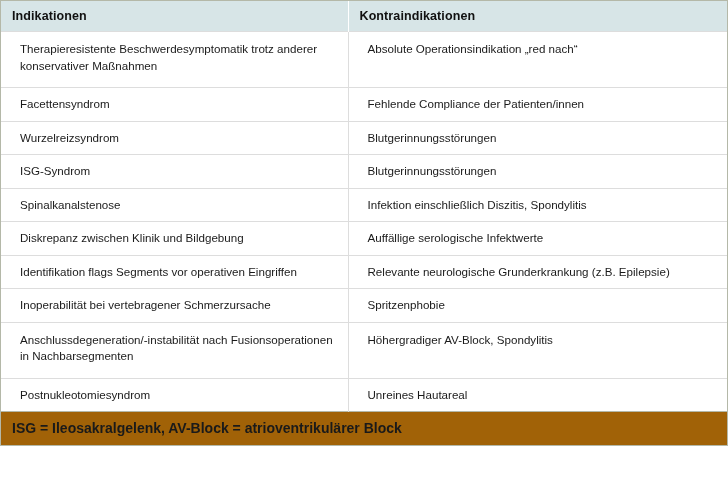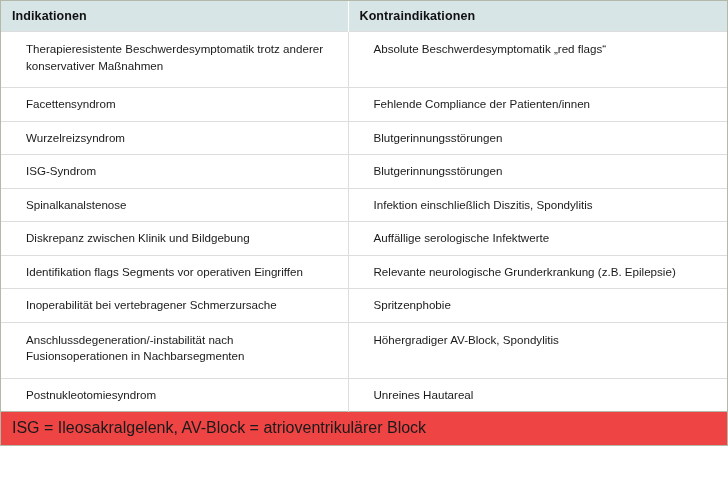--- a/index.html
+++ b/index.html
@@ -48,63 +48,64 @@
     margin-top: 32px;
   }
   thead th.col-left {
     border-right: 1px solid #ffffff;
   }
 
   tbody td {
     font-size: 11.6px;
     color: #1a1a1a;
     line-height: 16.5px;
-    padding: 8px 12px 8px 25px;
+    padding: 8px 12px 8px 19px;
     vertical-align: top;
     border-top: 1px solid #dddddd;
     background: #ffffff;
   }
   tbody td.col-left {
     border-right: 1px solid #dddddd;
   }
 
   tbody tr.tall td {
     padding-top: 9px;
     padding-bottom: 13px;
   }
 
   tfoot td.footnote {
-    font-size: 16px;
+    font-size: 14px;
     color: #1a1a1a;
     line-height: 14px;
     padding: 9px 11px 10px 11px;
     border-top: 1px solid #b4b8a8;
-    background: #ef4444;
+    background: #a16207;
     vertical-align: middle;
+    font-weight: bold;
   }
 </style>
 </head>
 <body>
 
 <div class="table-wrap">
   <table class="med-table">
     <colgroup>
       <col class="c1">
       <col class="c2">
     </colgroup>
     <thead>
       <tr>
         <th class="col-left">Indikationen</th>
         <th>Kontraindikationen</th>
       </tr>
     </thead>
     <tbody id="table-body">
         <tr class="tall">
           <td class="col-left">Therapieresistente Beschwerdesymptomatik trotz anderer konservativer Maßnahmen</td>
-          <td>Absolute Beschwerdesymptomatik „red flags“</td>
+          <td>Absolute Operationsindikation „red nach“</td>
         </tr>
         <tr>
           <td class="col-left">Facettensyndrom</td>
           <td>Fehlende Compliance der Patienten/innen</td>
         </tr>
         <tr>
           <td class="col-left">Wurzelreizsyndrom</td>
           <td>Blutgerinnungsstörungen</td>
         </tr>
         <tr>

